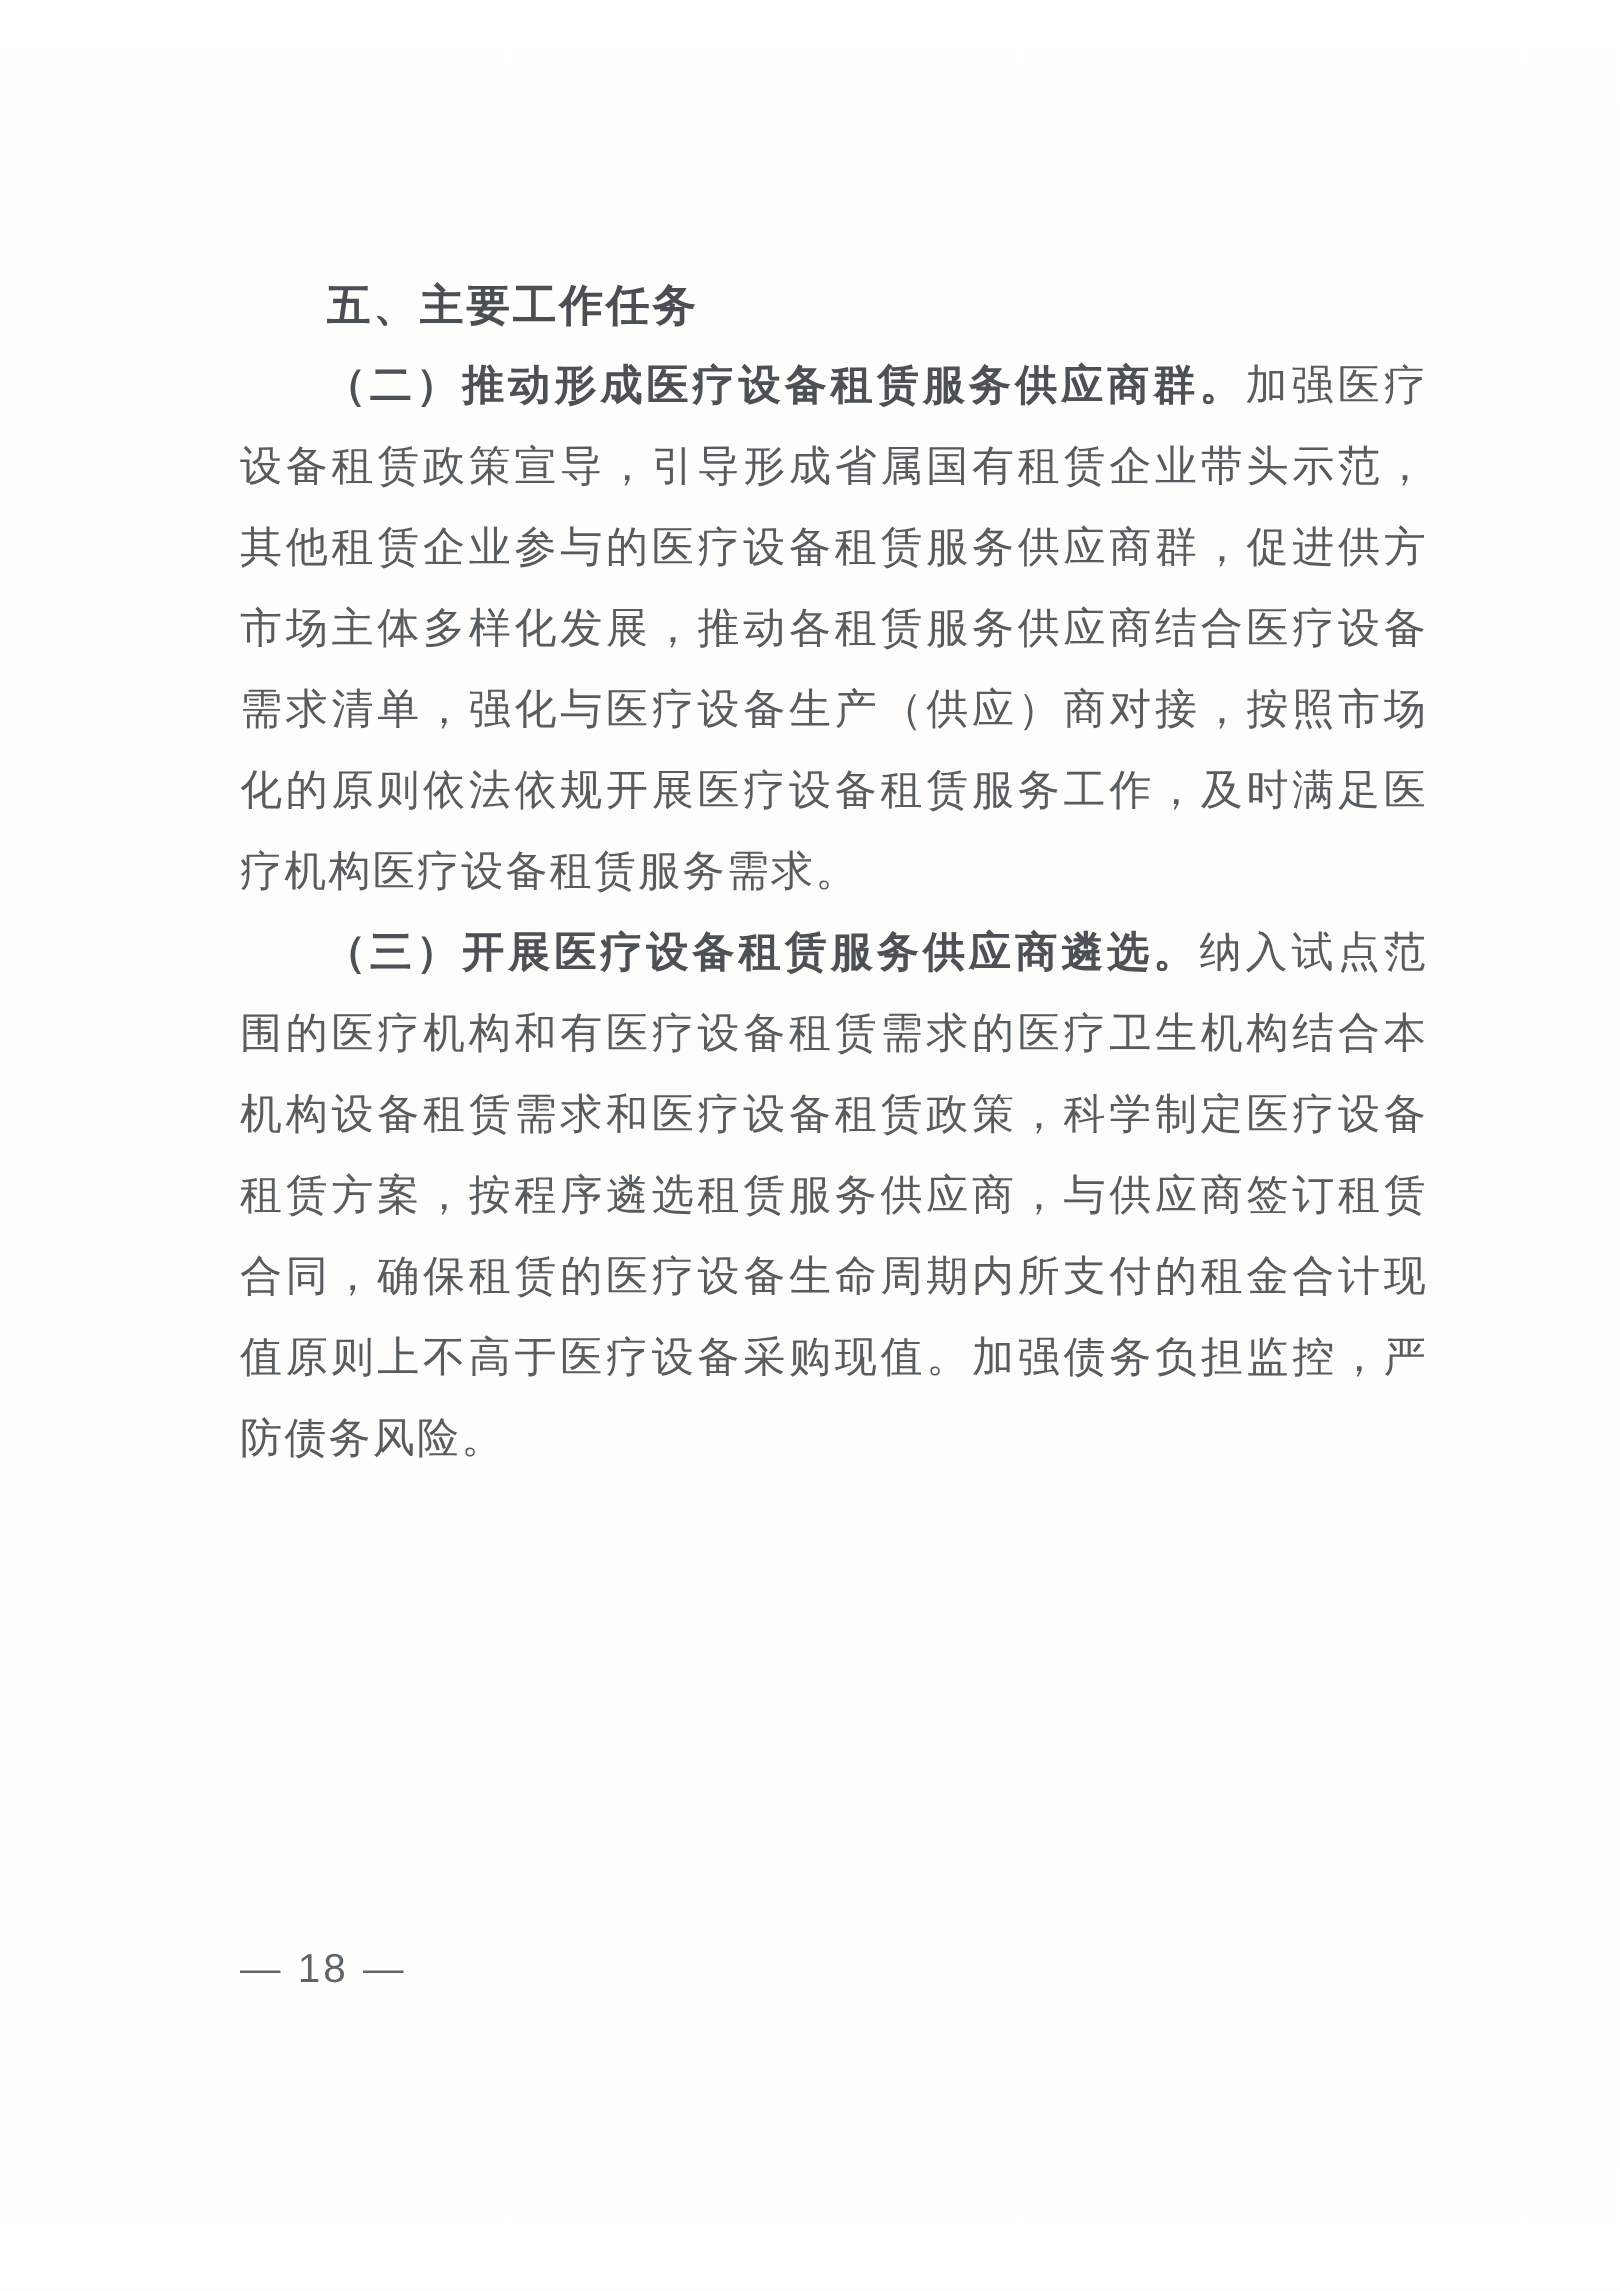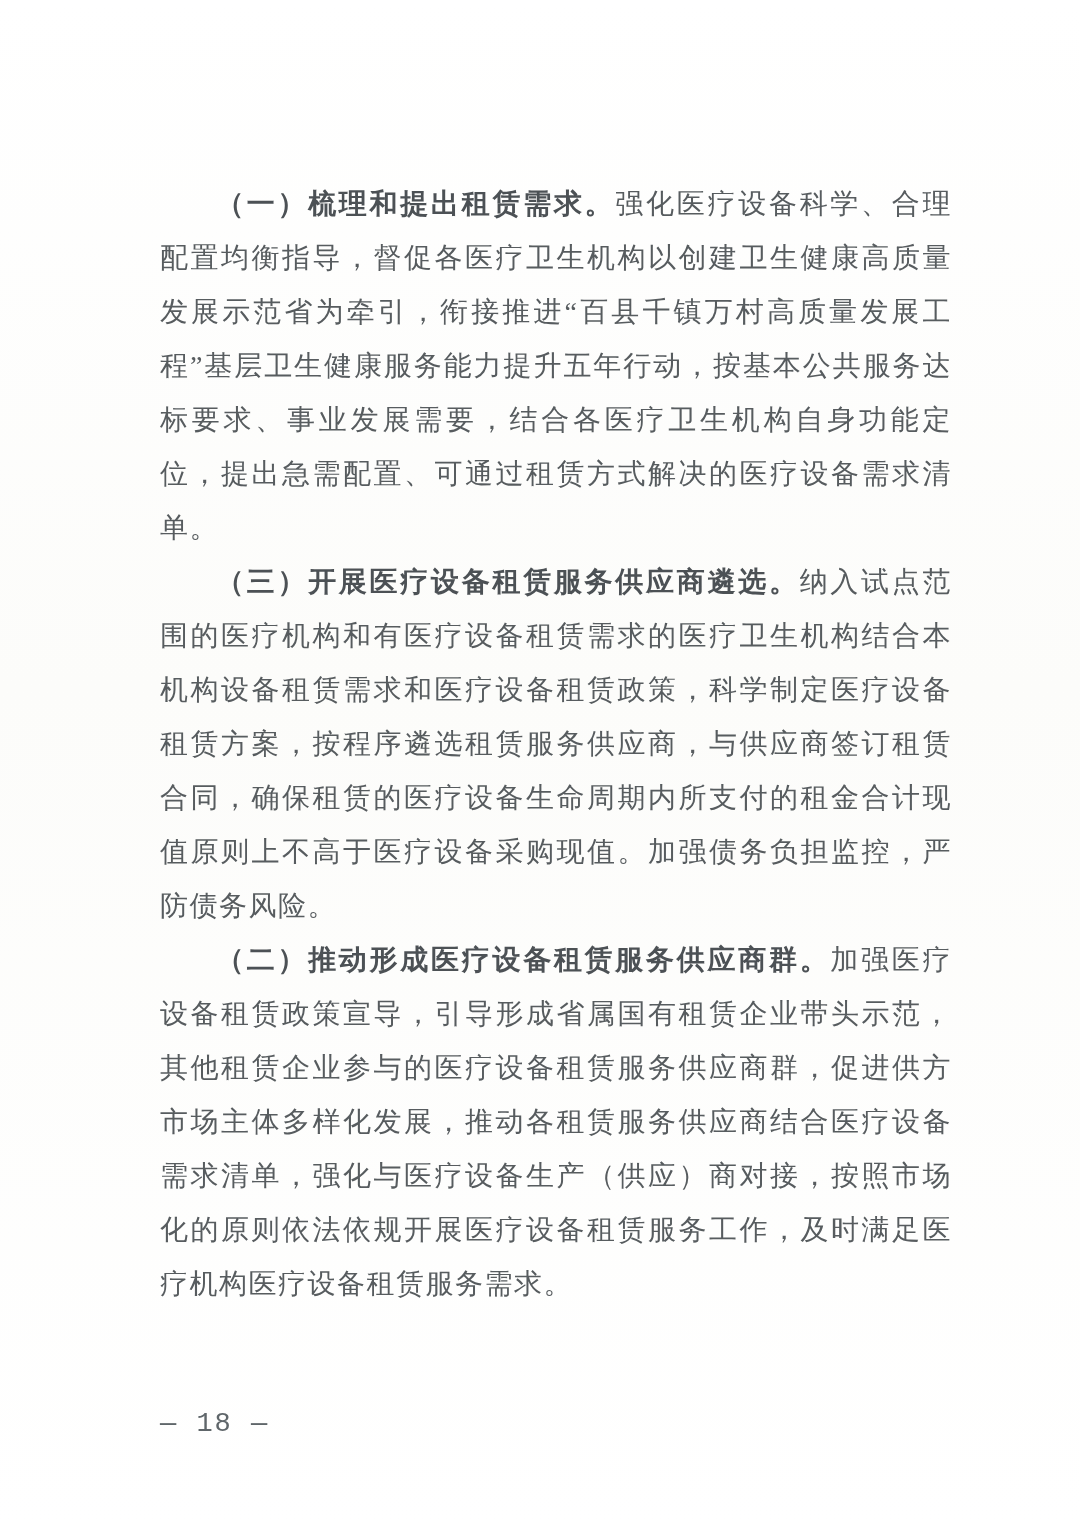--- a/index.html
+++ b/index.html
@@ -48,38 +48,38 @@
     font-family: "Liberation Sans", "DejaVu Sans", sans-serif;
     font-weight: 700;
     font-size: 29px;
     line-height: 54px;
     color: #494f53;
     letter-spacing: 2px;
   }
   .footer {
     position: absolute;
     left: 160px;
-    top: 1404px;
-    font-family: Liberation Mono, monospace;
+    top: 1292px;
+    font-family: Liberation Sans, sans-serif;
     font-size: 27px;
     line-height: 40px;
     letter-spacing: 2px;
     color: #5f666a;
   }
 </style>
 </head>
 <body>
 
 <div class="sheet">
   <main class="doc">
 
 
+    <h2 class="heading">五、主要工作任务</h2>
 
-    <p class="para"><span class="lead">（一）梳理和提出租赁需求。</span><span>强化医疗设备科学、合理配置均衡指导，督促各医疗卫生机构以创建卫生健康高质量发展示范省为牵引，衔接推进“百县千镇万村高质量发展工程”基层卫生健康服务能力提升五年行动，按基本公共服务达标要求、事业发展需要，结合各医疗卫生机构自身功能定位，提出急需配置、可通过租赁方式解决的医疗设备需求清单。</span></p>
+
+    <p class="para"><span class="lead">（二）推动形成医疗设备租赁服务供应商群。</span><span>加强医疗设备租赁政策宣导，引导形成省属国有租赁企业带头示范，其他租赁企业参与的医疗设备租赁服务供应商群，促进供方市场主体多样化发展，推动各租赁服务供应商结合医疗设备需求清单，强化与医疗设备生产（供应）商对接，按照市场化的原则依法依规开展医疗设备租赁服务工作，及时满足医疗机构医疗设备租赁服务需求。</span></p>
 
     <p class="para"><span class="lead">（三）开展医疗设备租赁服务供应商遴选。</span><span>纳入试点范围的医疗机构和有医疗设备租赁需求的医疗卫生机构结合本机构设备租赁需求和医疗设备租赁政策，科学制定医疗设备租赁方案，按程序遴选租赁服务供应商，与供应商签订租赁合同，确保租赁的医疗设备生命周期内所支付的租金合计现值原则上不高于医疗设备采购现值。加强债务负担监控，严防债务风险。</span></p>
-
-    <p class="para"><span class="lead">（二）推动形成医疗设备租赁服务供应商群。</span><span>加强医疗设备租赁政策宣导，引导形成省属国有租赁企业带头示范，其他租赁企业参与的医疗设备租赁服务供应商群，促进供方市场主体多样化发展，推动各租赁服务供应商结合医疗设备需求清单，强化与医疗设备生产（供应）商对接，按照市场化的原则依法依规开展医疗设备租赁服务工作，及时满足医疗机构医疗设备租赁服务需求。</span></p>
 
   </main>
 
   <div class="footer">— 18 —</div>
 </div>
 
 </body></html>

